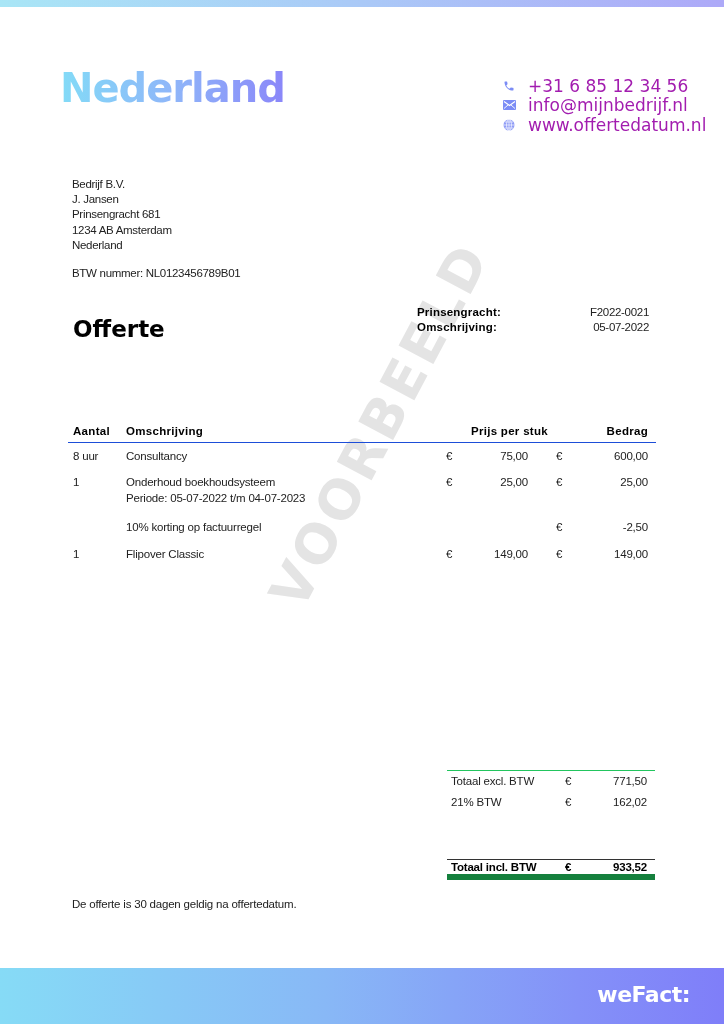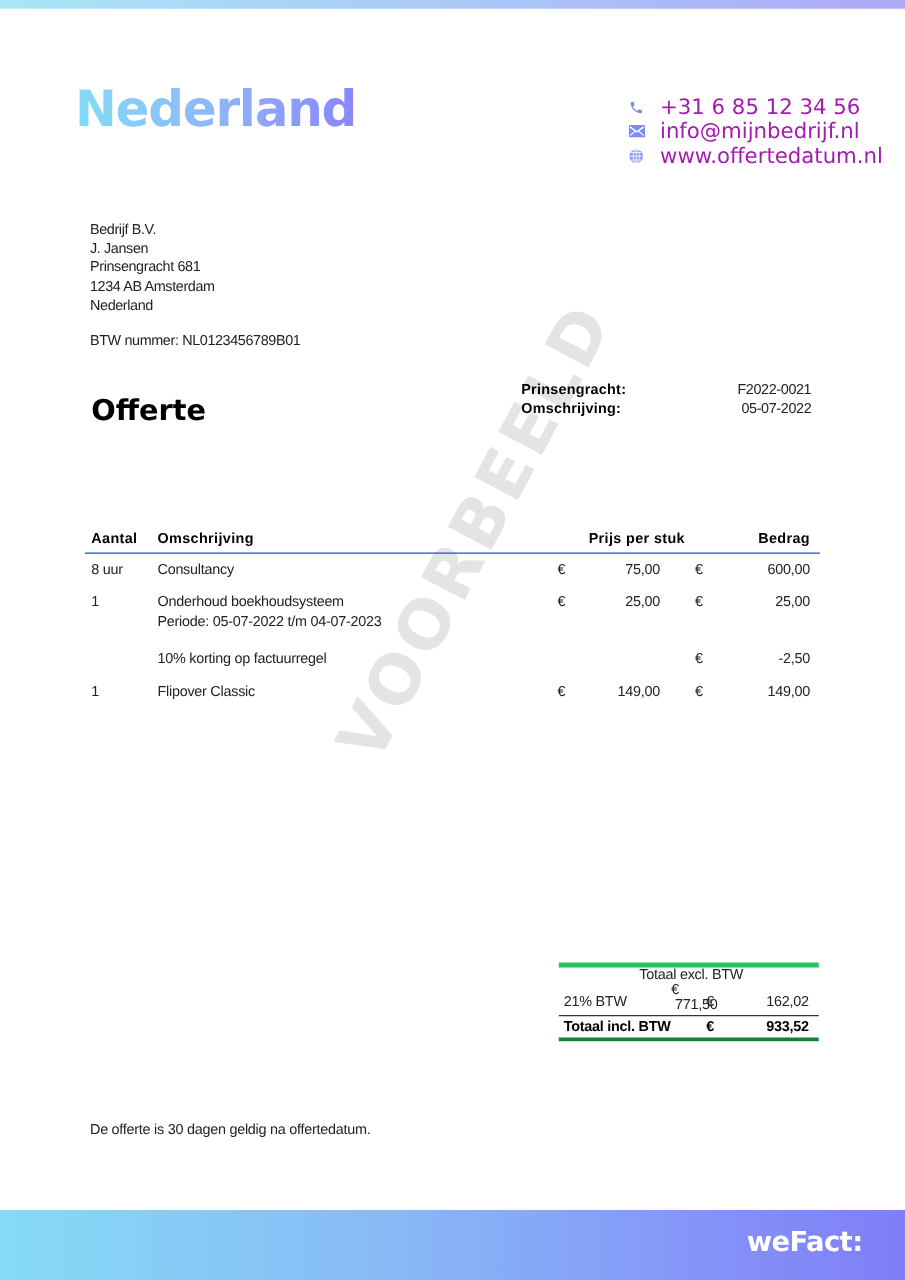--- a/index.html
+++ b/index.html
@@ -42,22 +42,22 @@
     .c-cur2 { width: 35px; padding-left: 28px; box-sizing: content-box; }
     .c-amount { width: 57px; text-align: right; padding-right: 8px; box-sizing: content-box; }
     .thead .c-price-h { width: 117px; text-align: right; }
     .thead .c-amount-h { width: 100px; text-align: right; padding-right: 8px; box-sizing: content-box; }
 
     .totals { position: absolute; left: 447px; top: 770px; width: 208px; font-size: 11.5px; }
     .tot-row { display: flex; align-items: center; height: 21px; color: #222; letter-spacing: -0.2px; }
     .tot-row .t-label { flex: 1; padding-left: 4px; }
     .tot-row .t-cur { width: 28px; }
     .tot-row .t-val { width: 62px; text-align: right; padding-right: 8px; }
-    .tot-top { border-top: 4px solid #22c55e; flex-direction: column; }
-    .tot-grand { border-top: 1px solid #333; border-bottom: 3px solid #15803d; font-weight: bold; color: #000; }
+    .tot-top { border-top: 1px solid #22c55e; }
+    .tot-grand { border-top: 1px solid #333; border-bottom: 6px solid #15803d; font-weight: bold; color: #000; margin-top: 47px; }
 
     .footer-note { position: absolute; left: 72px; top: 898px; font-size: 11.5px; color: #222; letter-spacing: -0.2px; }
 
     .bottom-bar { position: absolute; left: 0; top: 968px; width: 724px; height: 56px;
       background: linear-gradient(90deg, #86dbf6 0%, #88b8f6 45%, #8491f8 80%, #7f7ef9 100%); }
     .brand { position: absolute; right: 34px; top: 982px; font-family: "DejaVu Sans", sans-serif; font-size: 22px; font-weight: bold; color: #ffffff; letter-spacing: -0.5px; }
   </style>
 </head>
 <body>
 

